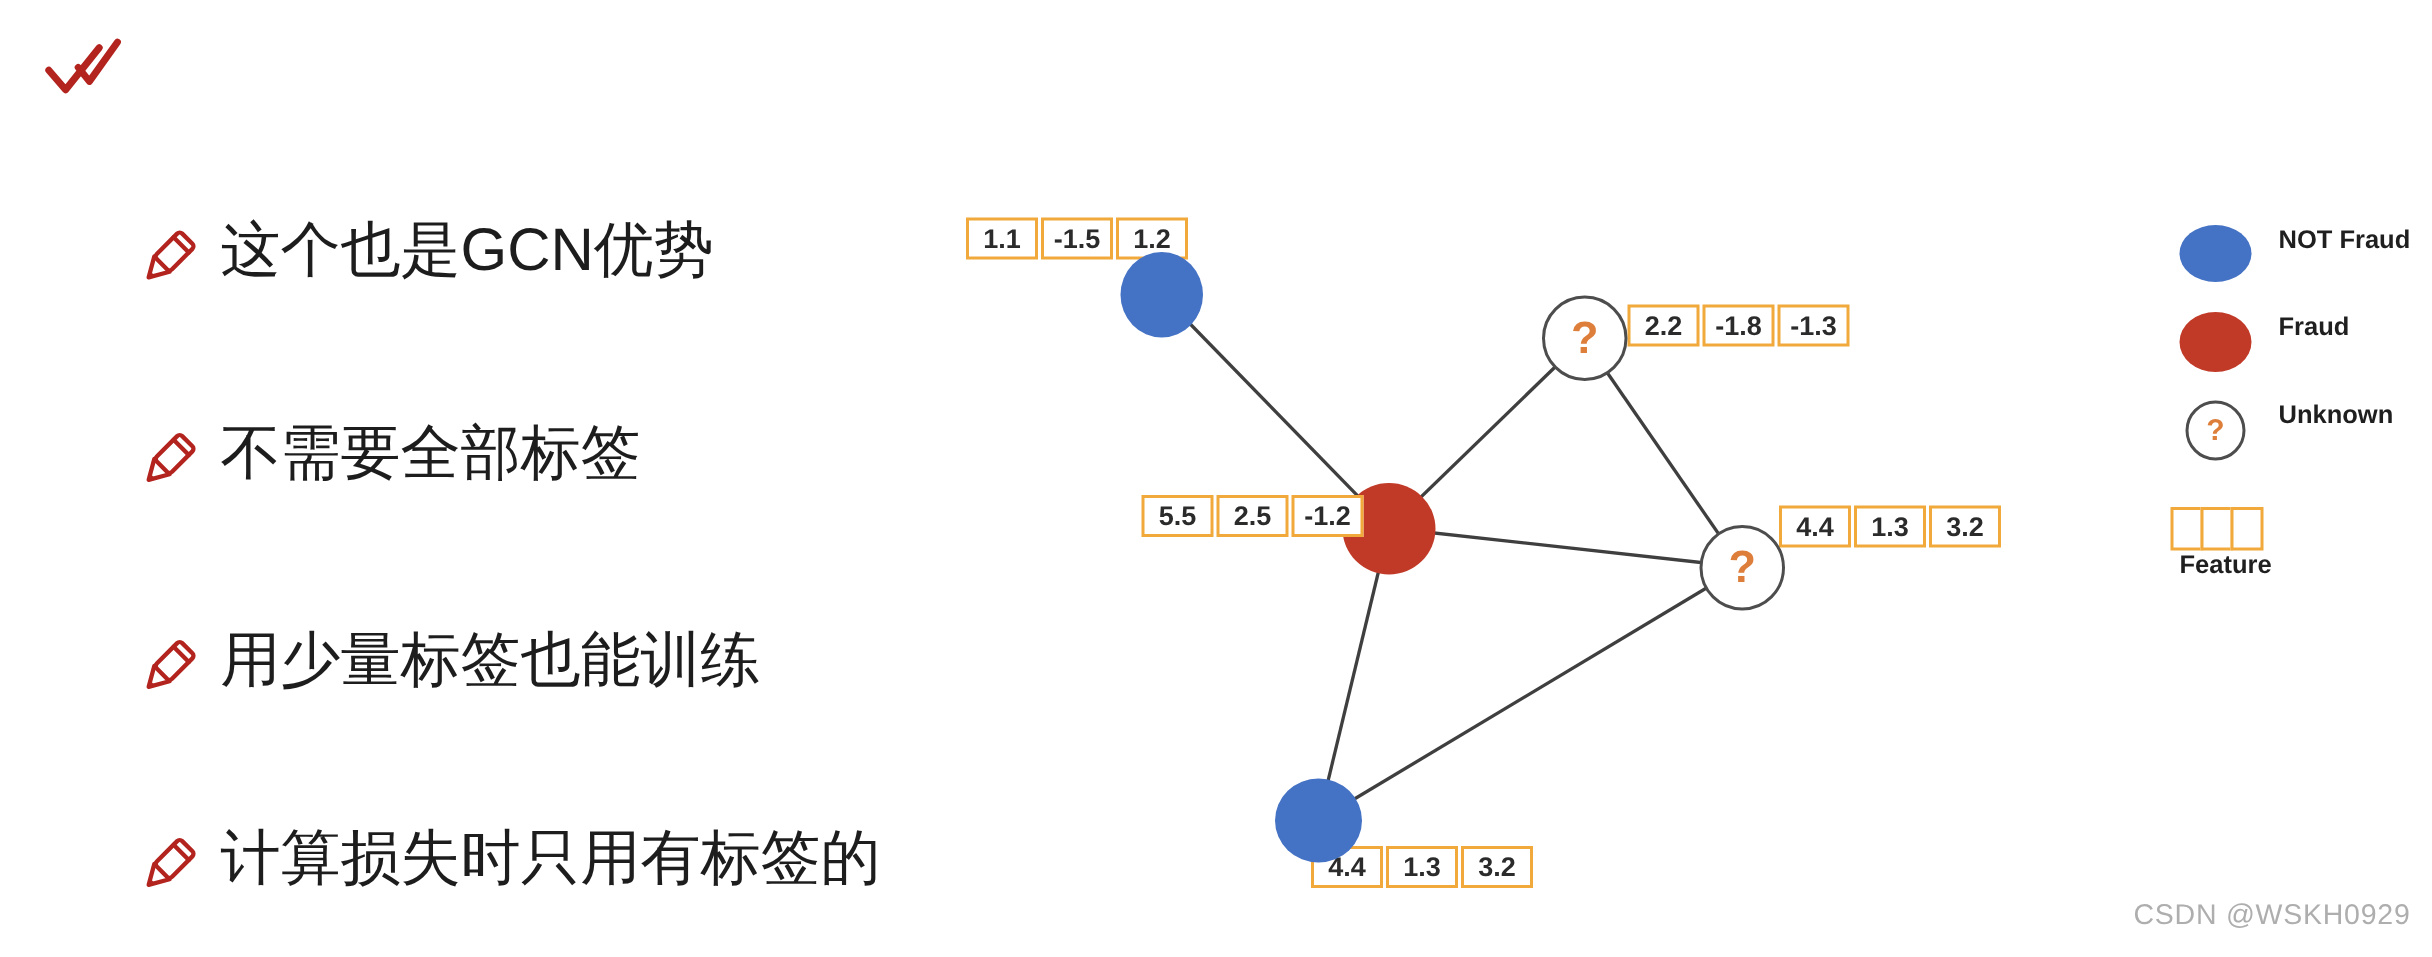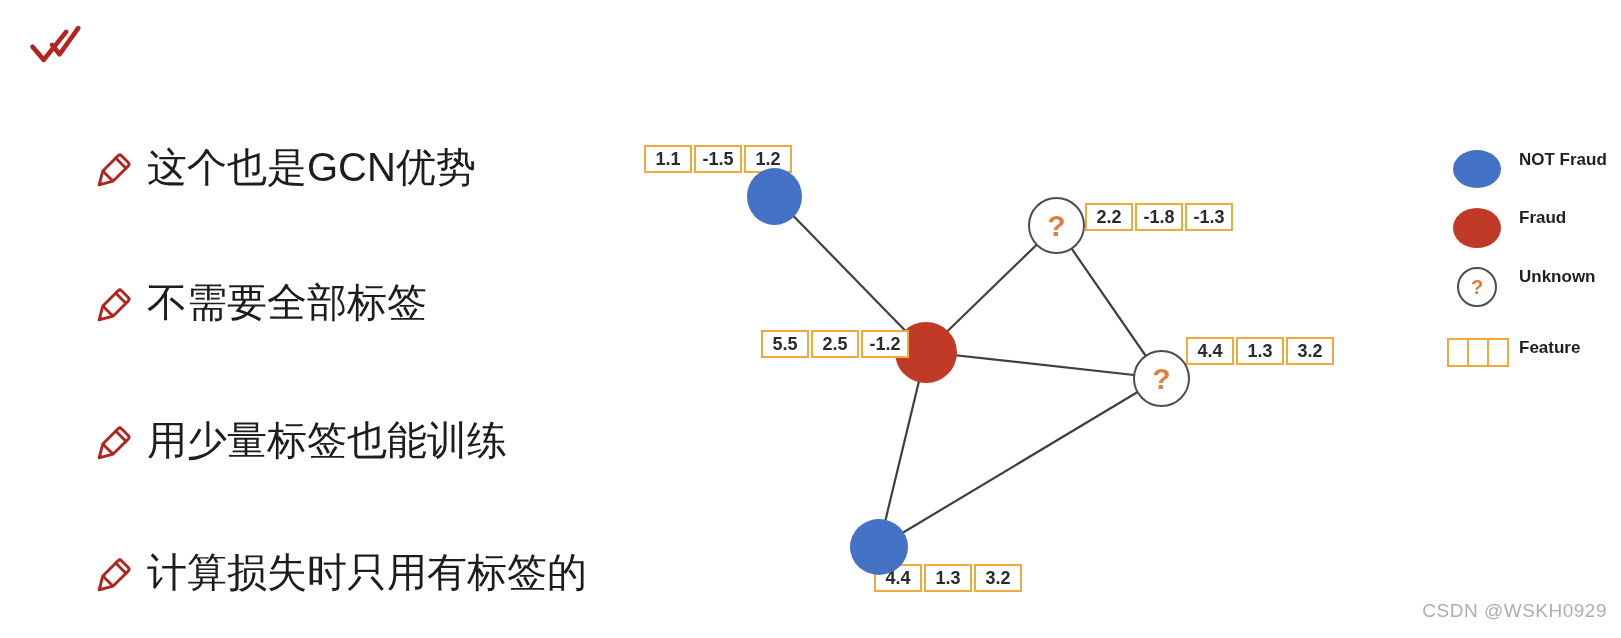--- a/index.html
+++ b/index.html
@@ -61,21 +61,21 @@
   .fg-3 { left: 761px;  top: 330px; }
   .fg-4 { left: 1186px; top: 337px; }
   .fg-5 { left: 874px;  top: 564px; }
 
   
   .legend { position: absolute; left: 1447px; top: 146px; width: 174px; z-index: 5; }
   .legend-row { position: absolute; left: 0; display: flex; }
   .legend-row-1 { top: 4px; }
   .legend-row-2 { top: 62px; }
   .legend-row-3 { top: 121px; }
-  .legend-row-4 { top: 192px; }
+  .legend-row-4 { top: 192px; flex-direction: column; }
   .legend-swatch-wrap { width: 66px; display: flex; align-items: center; justify-content: flex-start; flex: 0 0 auto; }
   .legend-ellipse { width: 48px; height: 38px; border-radius: 50%; margin-left: 6px; }
   .legend-ellipse.blue { background: #4472C4; }
   .legend-ellipse.red  { background: #C13A27; height: 40px; }
   .legend-circle { width: 40px; height: 40px; border-radius: 50%; border: 2px solid #4d4d4d;
                    background: #fff; display: flex; align-items: center; justify-content: center; margin-left: 10px; }
   .legend-circle .qmark { color: #DD7E3B; font-size: 20px; font-weight: 700; line-height: 1; }
   .legend-boxes { display: flex; }
   .legend-box { width: 22px; height: 29px; border: 2px solid #F2A93C; background: #fff; }
   .legend-box + .legend-box { margin-left: -2px; }

